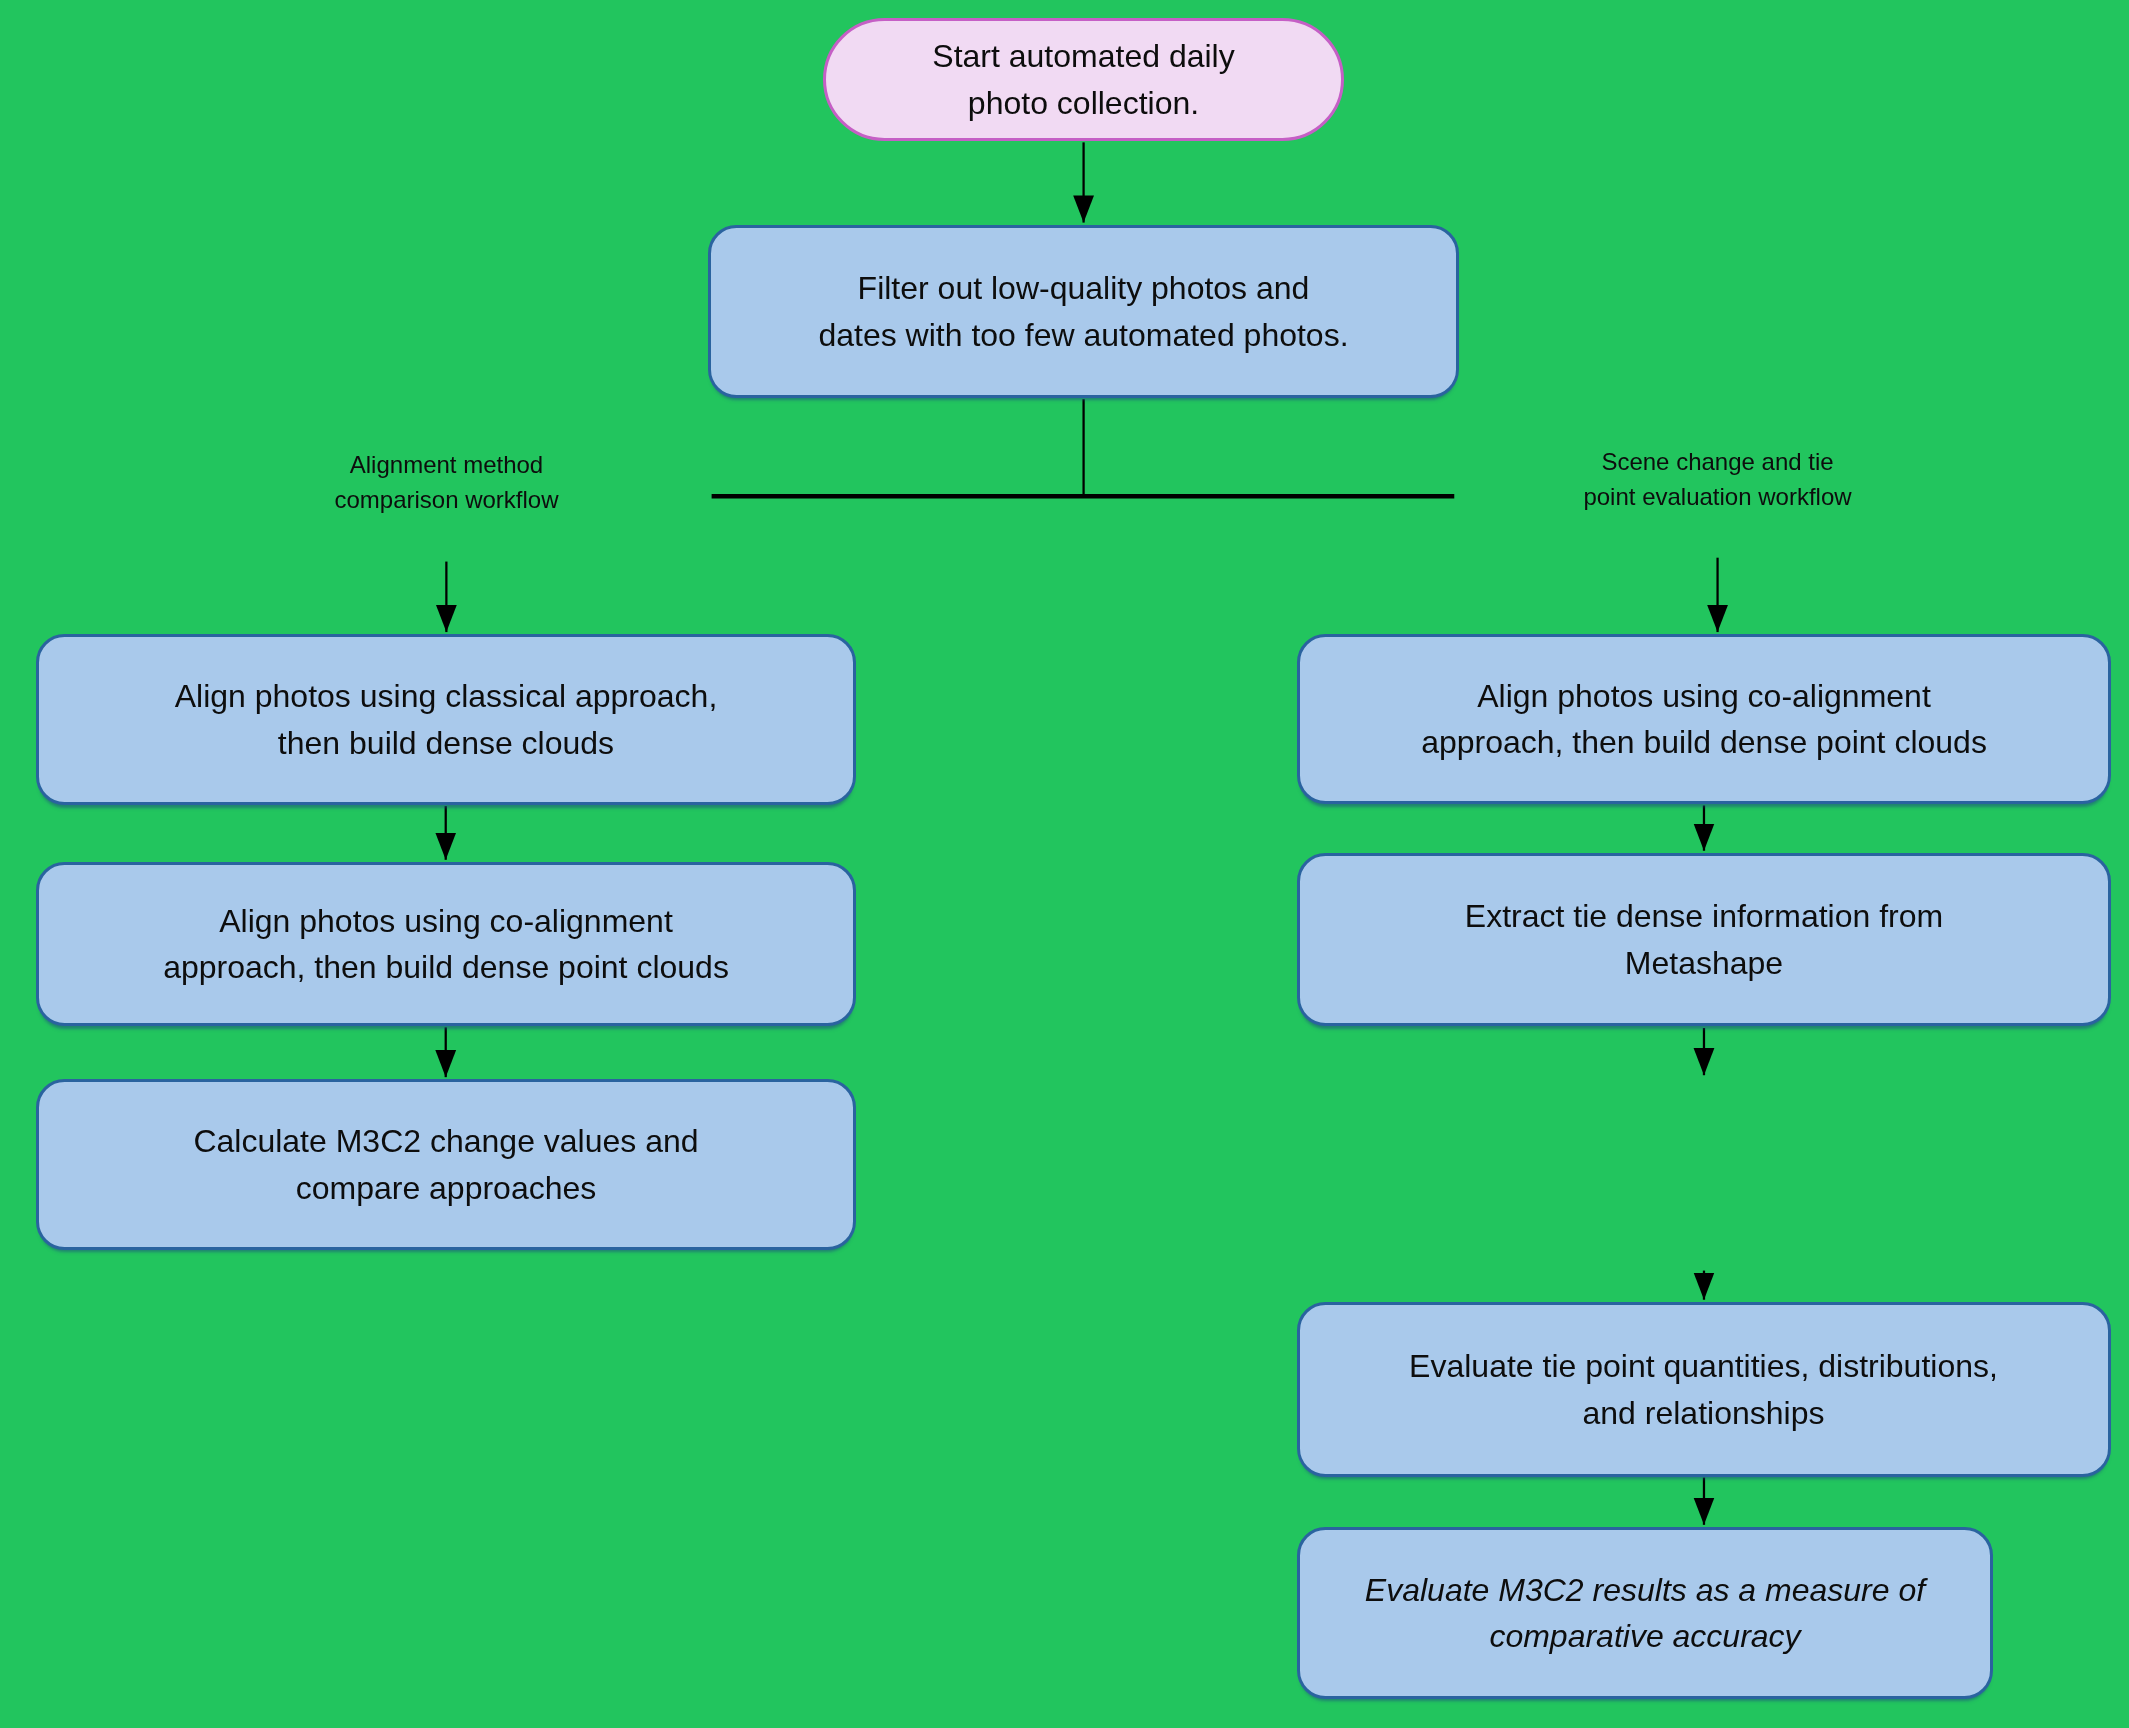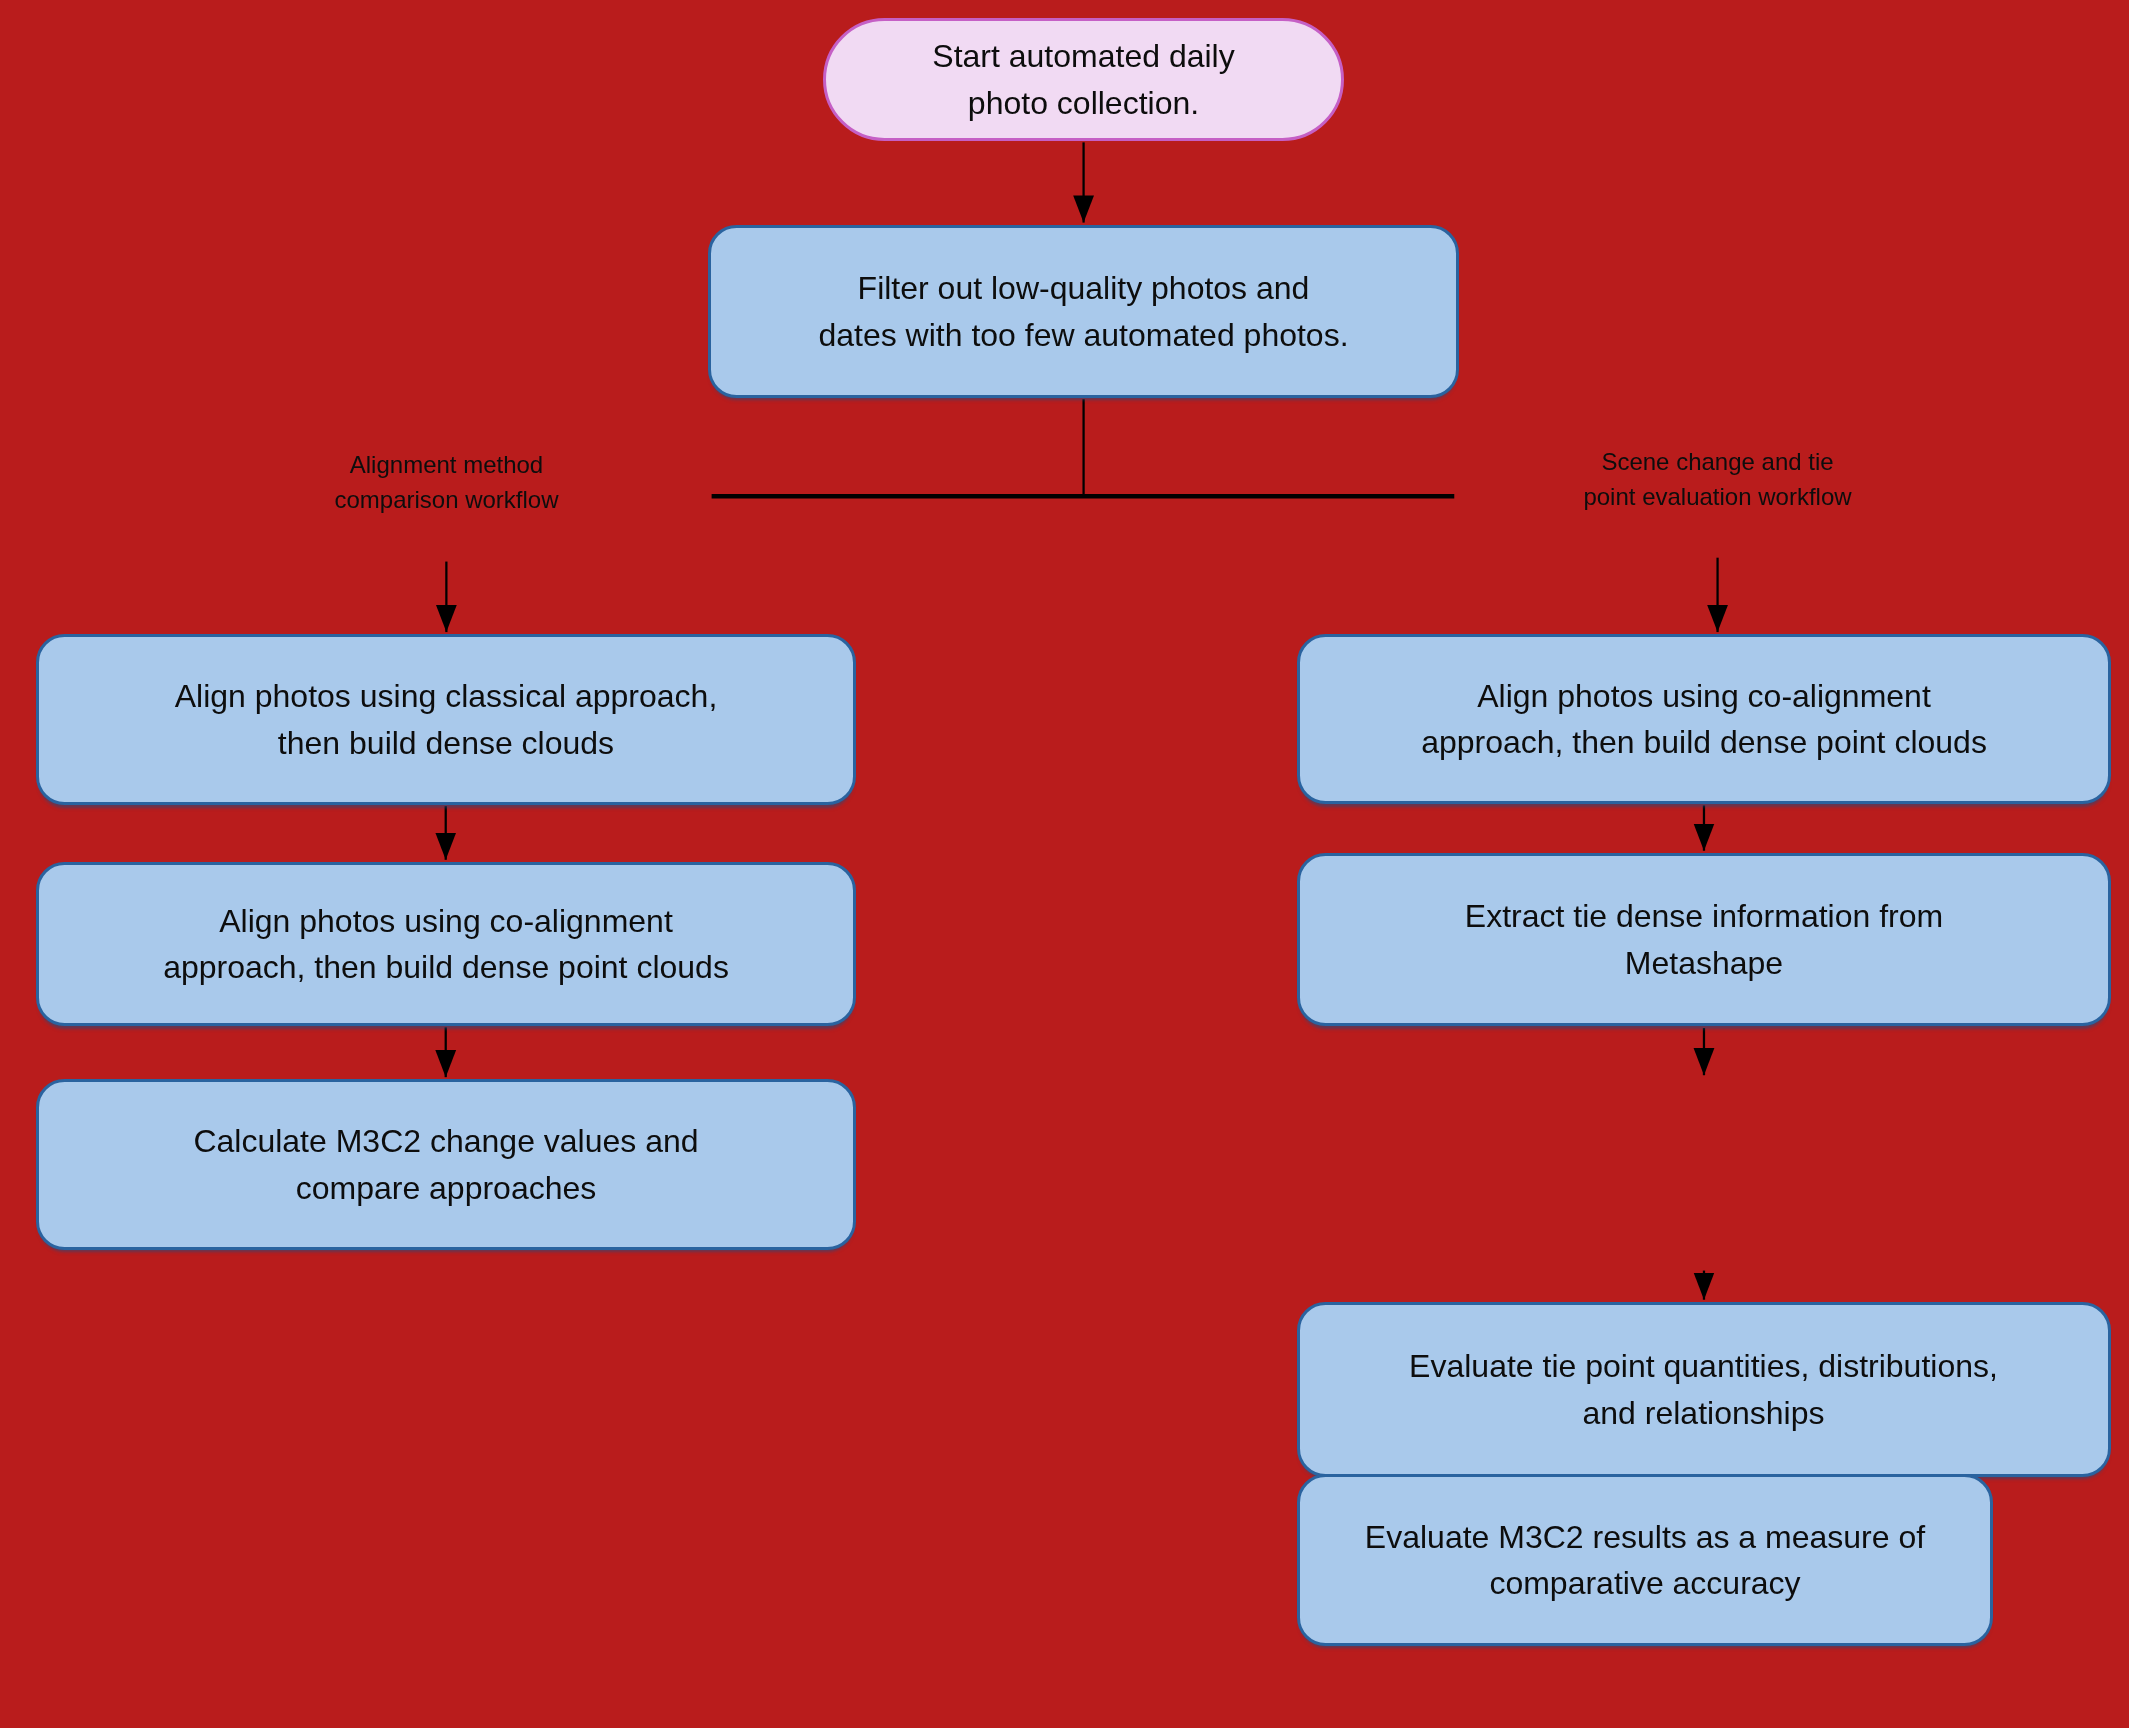--- a/index.html
+++ b/index.html
@@ -10,21 +10,21 @@
   body {
     width: 2129px;
     height: 1728px;
     font-family: "Liberation Sans", "DejaVu Sans", sans-serif;
     color: #0d0d0d;
   }
   .canvas {
     position: relative;
     width: 2129px;
     height: 1728px;
-    background: #b91c1c;
+    background: #22c55e;
     overflow: hidden;
   }
   .connector-layer {
     position: absolute;
     left: 0;
     top: 0;
     width: 2129px;
     height: 1728px;
     pointer-events: none;
   }
@@ -118,17 +118,17 @@
   <div class="node process" style="left:1297px; top:634px; width:814px; height:170px;">Align photos using co-alignment
 approach, then build dense point clouds</div>
 
   <div class="node process" style="left:1297px; top:853px; width:814px; height:173px;">Extract tie dense information from
 Metashape</div>
 
 
   <div class="node process" style="left:1297px; top:1302px; width:814px; height:175px;padding-left:25px;">Evaluate tie point quantities, distributions,
 and relationships</div>
 
-  <div class="node process" style="left:1297px; top:1474px; width:696px; height:172px;">Evaluate M3C2 results as a measure of
+  <div class="node process" style="left:1297px; top:1527px; width:696px; height:172px;font-style:italic;">Evaluate M3C2 results as a measure of
 comparative accuracy</div>
 
 </div>
 
 
 </body></html>

